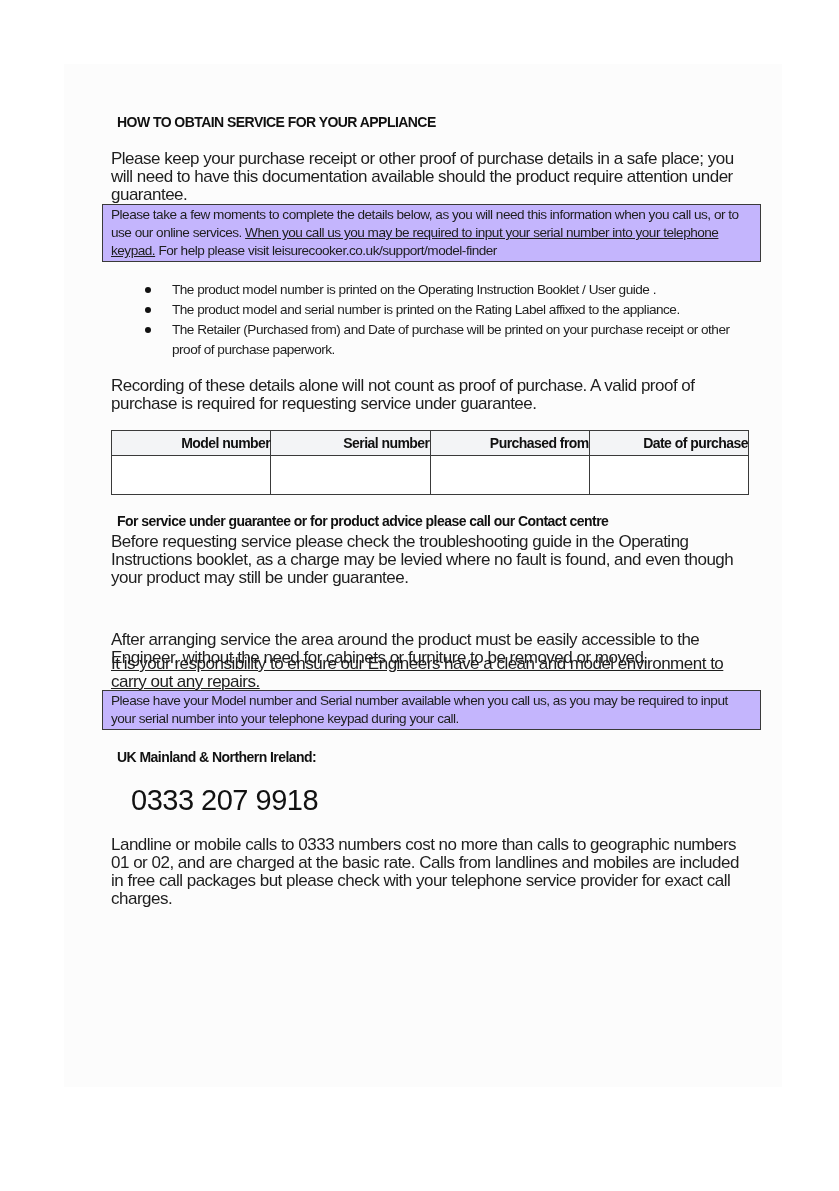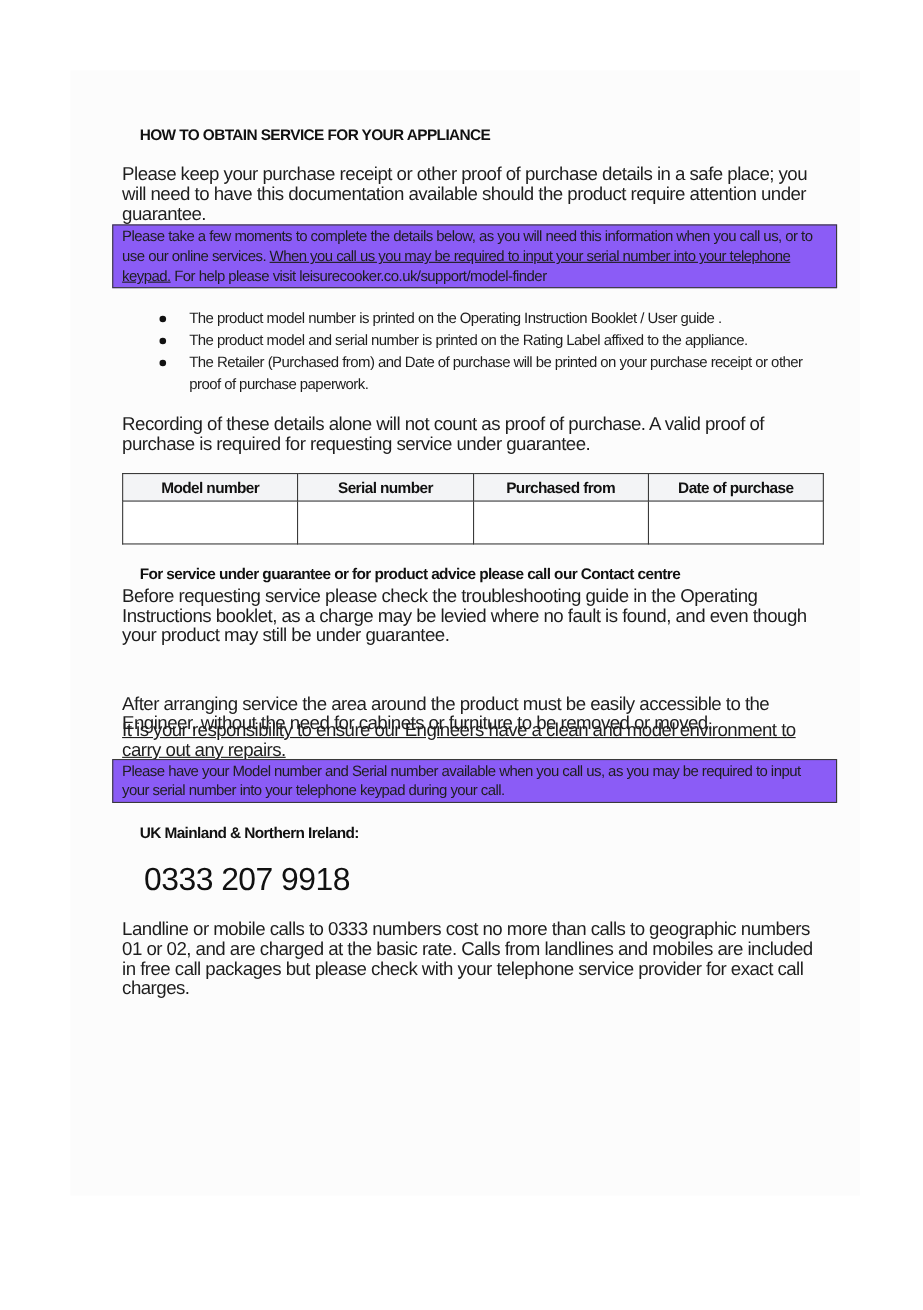--- a/index.html
+++ b/index.html
@@ -24,21 +24,21 @@
       background: #fcfcfc;
     }
     .page {
       position: absolute;
       left: 111px;
       top: 0;
       width: 642px;
     }
     .heading {
       position: absolute;
-      left: 16px;
+      left: 6px;
       font-weight: bold;
       font-size: 14px;
       letter-spacing: -0.55px;
       color: #111;
       white-space: nowrap;
     }
     .para {
       position: absolute;
       left: 0;
       width: 640px;
@@ -50,21 +50,21 @@
     .box {
       position: absolute;
       left: -9px;
       width: 641px;
       border: 1px solid #3a3a3a;
       padding: 1px 8px 1px 8px;
       font-size: 13.6px;
       line-height: 18px;
       letter-spacing: -0.5px;
       color: #1e1e1e;
-      background: #8b5cf6;
+      background: #c4b5fd;
     }
     .u { text-decoration: underline; }
     .bullets {
       position: absolute;
       left: 0;
       width: 640px;
       list-style: none;
       margin: 0;
       padding: 0;
       font-size: 13.6px;
@@ -98,21 +98,21 @@
     table.details th, table.details td {
       border: 1px solid #3a3a3a;
       font-size: 14px;
       letter-spacing: -0.55px;
     }
     table.details th {
       height: 24px;
       font-weight: bold;
       background: #f3f4f6;
       color: #111;
-      text-align: center;
+      text-align: right;
       padding: 0;
     }
     table.details td {
       height: 36px;
       background: #fff;
     }
     .phone {
       position: absolute;
       left: 0;
       font-size: 29px;

